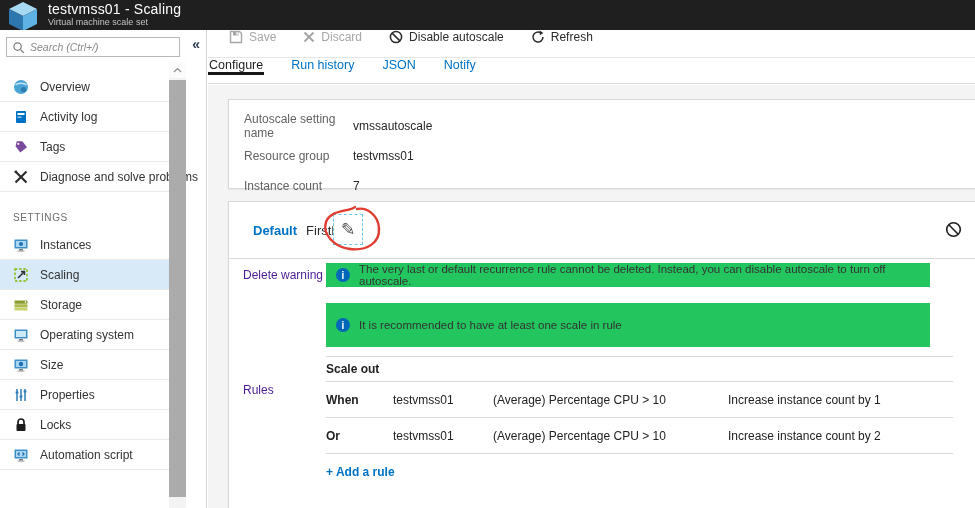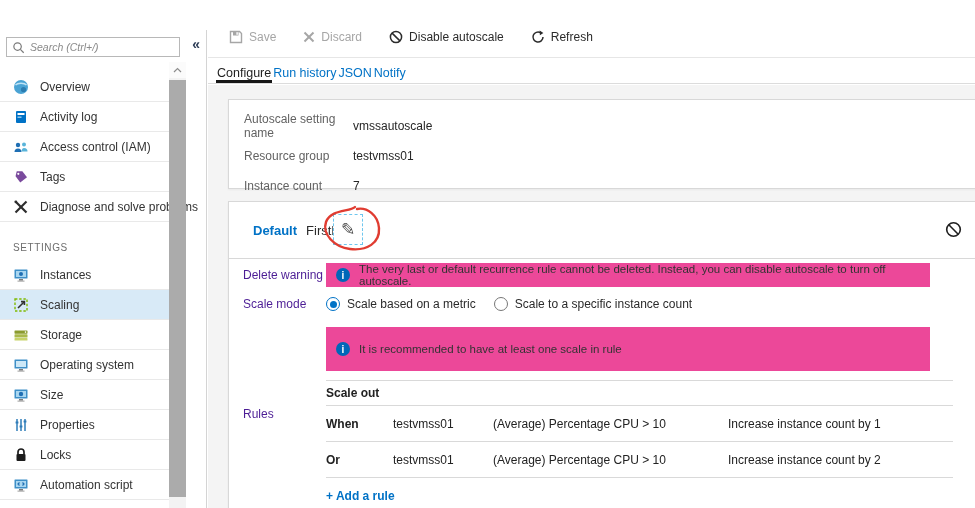--- a/index.html
+++ b/index.html
@@ -34,21 +34,21 @@
   .vscroll-thumb { position:absolute; left:0; top:18px; width:17px; height:417px; background:#ababab; }
 
   
   .main { position:absolute; left:208px; top:30px; width:767px; height:478px; background:#fff; }
 
   .toolbar { height:28px; display:flex; align-items:flex-start; padding-left:21px; gap:27px; border-bottom:1px solid #e6e6e6; background:#fff; }
   .tb-btn { display:inline-flex; align-items:center; gap:6px; font-size:12px; cursor:pointer; white-space:nowrap; }
   .tb-btn.disabled { color:#a6a6a6; cursor:default; }
   .tb-btn.enabled { color:#2b2b2b; }
 
-  .tabs { height:26px; display:flex; align-items:flex-end; padding-left:8px; border-bottom:1px solid #dcdcdc; background:#fff; }
+  .tabs { height:26px; display:flex; align-items:flex-start; padding-left:0; gap:26px; border-bottom:1px solid #dcdcdc; background:#fff; }
   .tab { display:flex; align-items:center; font-size:12.5px; color:#0072c6; cursor:pointer; border-bottom:3px solid transparent; padding:0 1px; }
   .tab.active { color:#1f1f1f; border-bottom:3px solid #161616; }
 
   .content { position:absolute; left:0; top:55px; width:767px; height:423px; background:#f4f4f4; }
 
   .card { position:absolute; left:20px; width:748px; background:#fff; border:1px solid #d8d8d8; box-shadow:0 1px 2px rgba(0,0,0,.05); }
   .card1 { top:14px; height:90px; padding:11px 0 0 15px; }
   .form-row { height:30px; display:flex; align-items:center; }
   .form-label { width:109px; font-size:12px; color:#636363; }
   .form-value { font-size:12px; color:#262626; }
@@ -57,21 +57,21 @@
   .profile-row { position:relative; height:57px; border-bottom:1px solid #d8d8d8; display:flex; align-items:center; padding-left:24px; }
   .default-label { font-size:13px; font-weight:bold; color:#0072c6; }
   .profile-name { font-size:13px; color:#2b2b2b; margin-left:9px; }
   .pencil-box { position:absolute; left:104px; top:12px; width:30px; height:31px; border:1px dashed #6ec6ee; display:flex; align-items:center; justify-content:center; font-size:17px; color:#4c4c4c; cursor:pointer; background:#fff; }
   .annotation-red { position:absolute; left:88px; top:1px; pointer-events:none; }
   .block-btn { position:absolute; right:13px; top:19px; width:17px; height:17px; cursor:pointer; }
 
   .detail { padding:4px 0 0 14px; }
   .d-row { display:flex; align-items:flex-start; }
   .d-label { width:83px; font-size:12px; color:#4c1d95; padding-top:5px; flex:0 0 83px; }
-  .info-box { background:#ec4899; display:flex; align-items:center; gap:9px; padding:0 10px; font-size:11.5px; color:#333; }
+  .info-box { background:#22c55e; display:flex; align-items:center; gap:9px; padding:0 10px; font-size:11.5px; color:#333; }
   .warn-box { width:604px; height:24px; }
   .reco-box { width:604px; height:44px; margin-left:83px; margin-top:16px; }
   .info-i { display:inline-flex; width:14px; height:14px; border-radius:50%; background:#0067b8; color:#fff; font-size:10px; font-weight:bold; align-items:center; justify-content:center; flex:0 0 14px; }
   .info-i::before { content:"i"; font-style:normal; }
 
   .scale-mode-row { margin-top:10px; align-items:center; }
   .radio-group { display:flex; align-items:center; gap:18px; }
   .radio-opt { display:flex; align-items:center; gap:7px; font-size:12px; color:#2b2b2b; cursor:pointer; }
   .radio { width:14px; height:14px; border-radius:50%; border:1px solid #777; background:#fff; position:relative; flex:0 0 14px; }
   .radio.checked { border-color:#0072c6; }
@@ -89,20 +89,33 @@
   .rc-act { flex:1; }
   .add-rule { border-top:1px solid #d9d9d9; padding-top:11px; font-size:12px; color:#0072c6; cursor:pointer; font-weight:bold; }
 
   svg { display:block; }
 </style>
 </head>
 <body>
 
 <div class="screen">
 
+  <header class="titlebar">
+    <span class="cube-wrap">
+      <svg width="34" height="30" viewBox="0 0 34 30">
+        <polygon points="17,1 31,8 17,15 3,8" fill="#a7d9f3"></polygon>
+        <polygon points="3,8 17,15 17,30 3,23" fill="#2e77ae"></polygon>
+        <polygon points="31,8 17,15 17,30 31,23" fill="#5fb3e4"></polygon>
+      </svg>
+    </span>
+    <span class="titles">
+      <div class="page-title">testvmss01 - Scaling</div>
+      <div class="page-subtitle">Virtual machine scale set</div>
+    </span>
+  </header>
 
   <aside class="sidebar">
     <div class="searchrow">
       <div class="searchbox">
         <span>
           <svg width="13" height="13" viewBox="0 0 14 14">
               <circle cx="6" cy="6" r="4" fill="none" stroke="#7a7a7a" stroke-width="1.3"></circle>
               <line x1="9" y1="9" x2="12.6" y2="12.6" stroke="#7a7a7a" stroke-width="1.3"></line>
             </svg>
         </span>
@@ -124,31 +137,20 @@
       </div>
       <div class="menu-item">
         <span class="mi-icon">
           <svg width="16" height="16" viewBox="0 0 16 16">
               <rect x="3" y="2" width="10" height="12" rx="1" fill="#0072c6"></rect>
               <rect x="4.5" y="4" width="7" height="2" fill="#fff"></rect>
               <rect x="4.5" y="7.5" width="4" height="1.4" fill="#9fd0ee"></rect>
             </svg>
         </span>
         <span class="mi-label">Activity log</span>
-      </div>
-      <div class="menu-item">
-        <span class="mi-icon">
-          <svg width="16" height="16" viewBox="0 0 16 16">
-              <circle cx="5" cy="6" r="2.2" fill="#1f6fb4"></circle>
-              <path d="M1.5 13 Q1.5 9.5 5 9.5 Q8.5 9.5 8.5 13 Z" fill="#1f6fb4"></path>
-              <circle cx="11" cy="5.5" r="2" fill="#59b4d9"></circle>
-              <path d="M8.5 12.5 Q8.7 9 11 9 Q14.5 9 14.5 12.5 Z" fill="#59b4d9"></path>
-            </svg>
-        </span>
-        <span class="mi-label">Access control (IAM)</span>
       </div>
       <div class="menu-item">
         <span class="mi-icon">
           <svg width="16" height="16" viewBox="0 0 16 16">
               <path d="M8.5 2 L14 7.5 L8 13.5 L2.5 8 L3 3 Z" fill="#7a4a9d" transform="rotate(8 8 8)"></path>
               <circle cx="5.3" cy="4.8" r="1.1" fill="#fff"></circle>
             </svg>
         </span>
         <span class="mi-label">Tags</span>
       </div>
@@ -358,33 +360,20 @@
         <div class="detail">
 
           <div class="d-row">
             <span class="d-label">Delete warning</span>
             <span class="info-box warn-box">
               <i class="info-i"></i>
               <span>The very last or default recurrence rule cannot be deleted. Instead, you can disable autoscale to turn off autoscale.</span>
             </span>
           </div>
 
-          <div class="d-row scale-mode-row">
-            <span class="d-label" style="padding-top:0">Scale mode</span>
-            <span class="radio-group">
-              <span class="radio-opt">
-                <span class="radio checked"></span>
-                <span>Scale based on a metric</span>
-              </span>
-              <span class="radio-opt">
-                <span class="radio"></span>
-                <span>Scale to a specific instance count</span>
-              </span>
-            </span>
-          </div>
 
           <div class="info-box reco-box">
             <i class="info-i"></i>
             <span>It is recommended to have at least one scale in rule</span>
           </div>
 
           <div class="rules-block">
             <span class="d-label rules-label">Rules</span>
             <div class="rules-table">
               <div class="rt-divider"></div>

